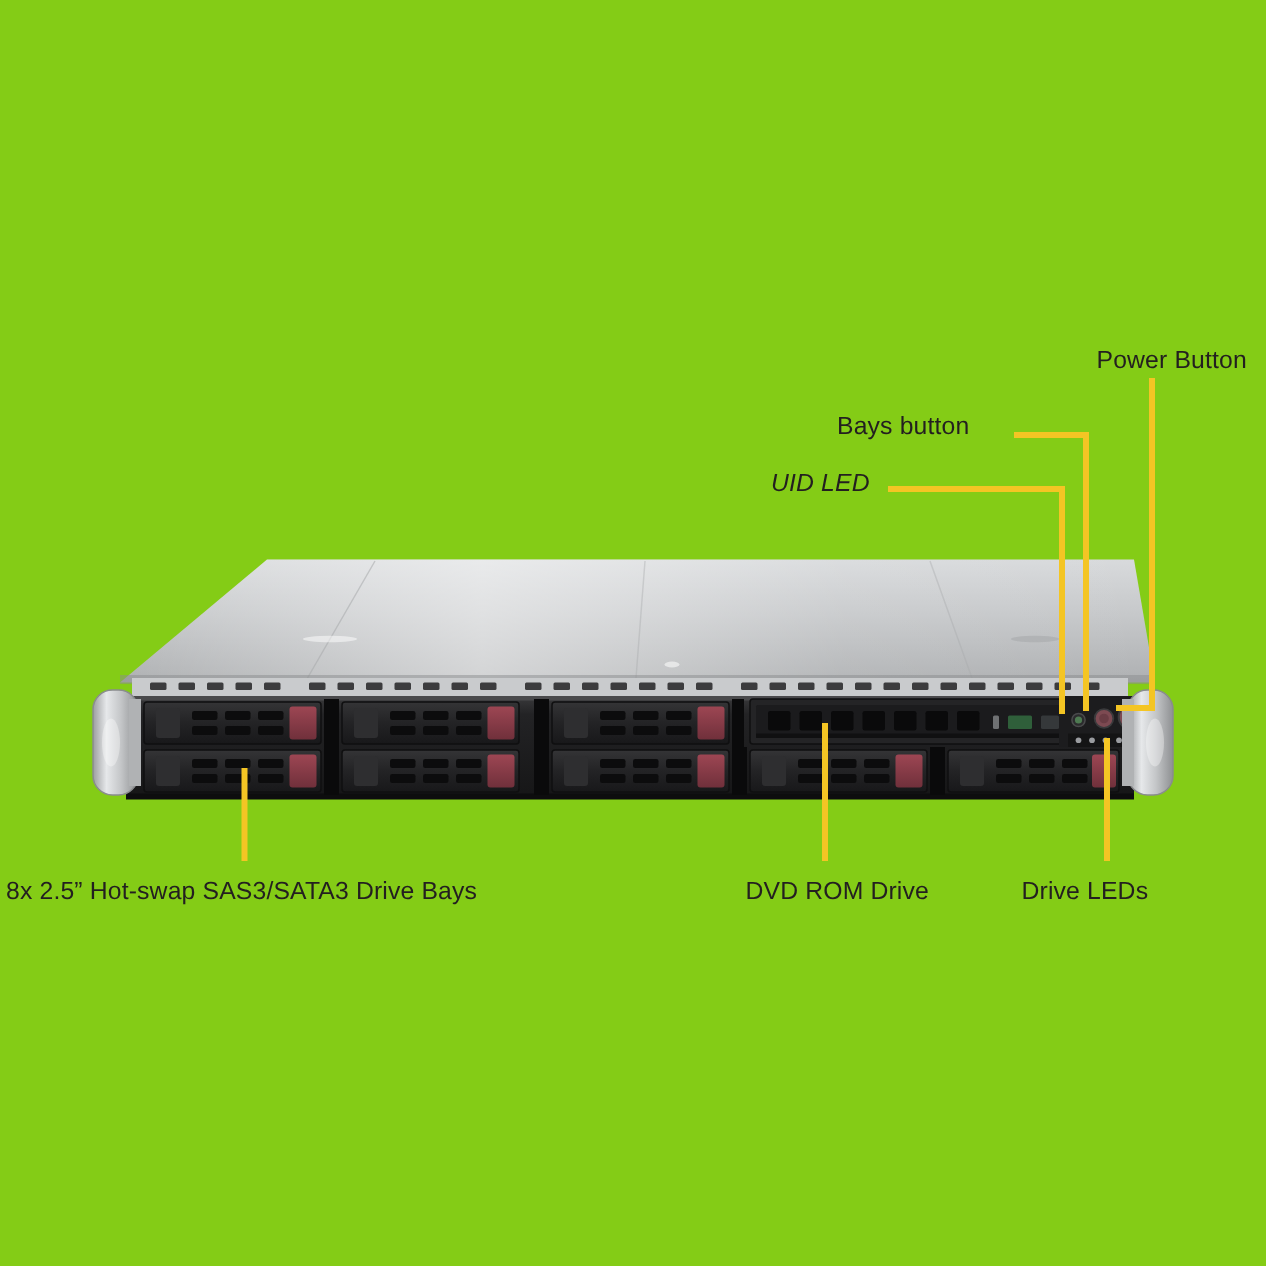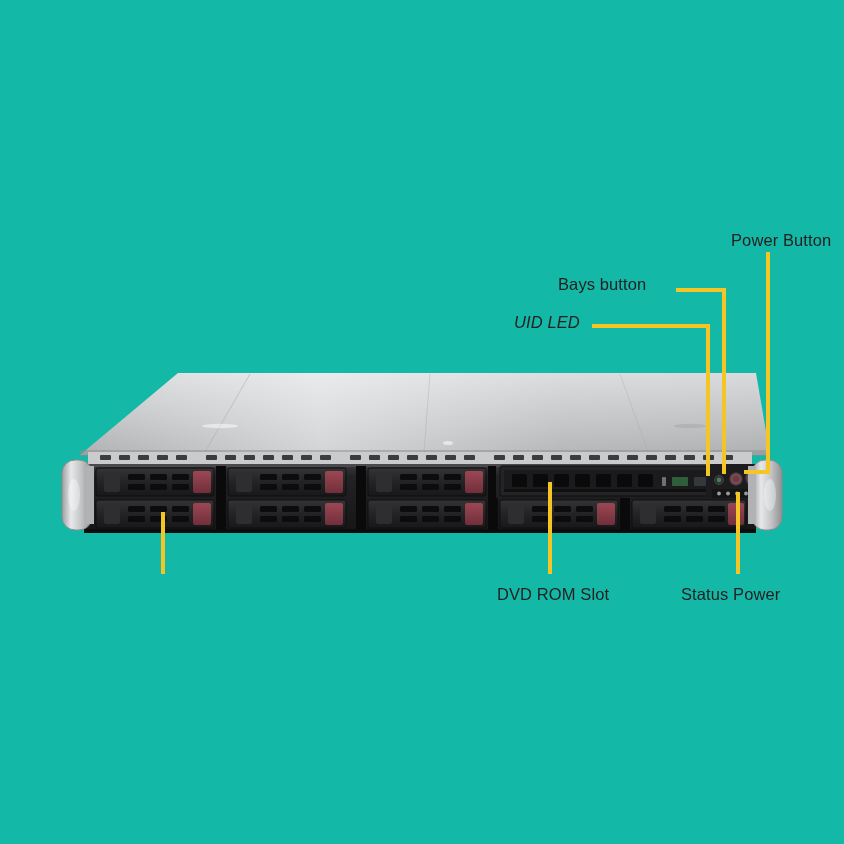--- a/index.html
+++ b/index.html
@@ -8,21 +8,21 @@
     padding: 0;
     background: #ffffff;
   }
   body {
     font-family: "Liberation Sans", sans-serif;
   }
   #stage {
     position: relative;
     width: 844px;
     height: 844px;
-    background: #14b8a6;
+    background: #84cc16;
     overflow: hidden;
   }
 
   
   .callout-label {
     position: absolute;
     font-family: "Liberation Sans", sans-serif;
     font-size: 16.5px;
     font-weight: 400;
     color: #231f20;
@@ -339,18 +339,19 @@
   <div class="leader v" style="left:548px; top:482px; height:92px;"></div>
 
   <div class="leader v" style="left:736px; top:492px; height:82px;"></div>
 
   <div class="callout-label" style="left:731px; top:232px;">Power Button</div>
 
   <div class="callout-label" style="left:558px; top:276px;">Bays button</div>
 
   <div class="callout-label" style="left:514px; top:314px;font-style:italic;">UID LED</div>
 
-
-  <div class="callout-label" style="left:497px; top:586px;">DVD ROM Slot</div>
-
-  <div class="callout-label" style="left:681px; top:586px;">Status Power</div>
+  <div class="callout-label" style="left:4px; top:586px;">8x 2.5” Hot-swap SAS3/SATA3 Drive Bays</div>
+
+  <div class="callout-label" style="left:497px; top:586px;">DVD ROM Drive</div>
+
+  <div class="callout-label" style="left:681px; top:586px;">Drive LEDs</div>
 
 </div>
 
 </body></html>

